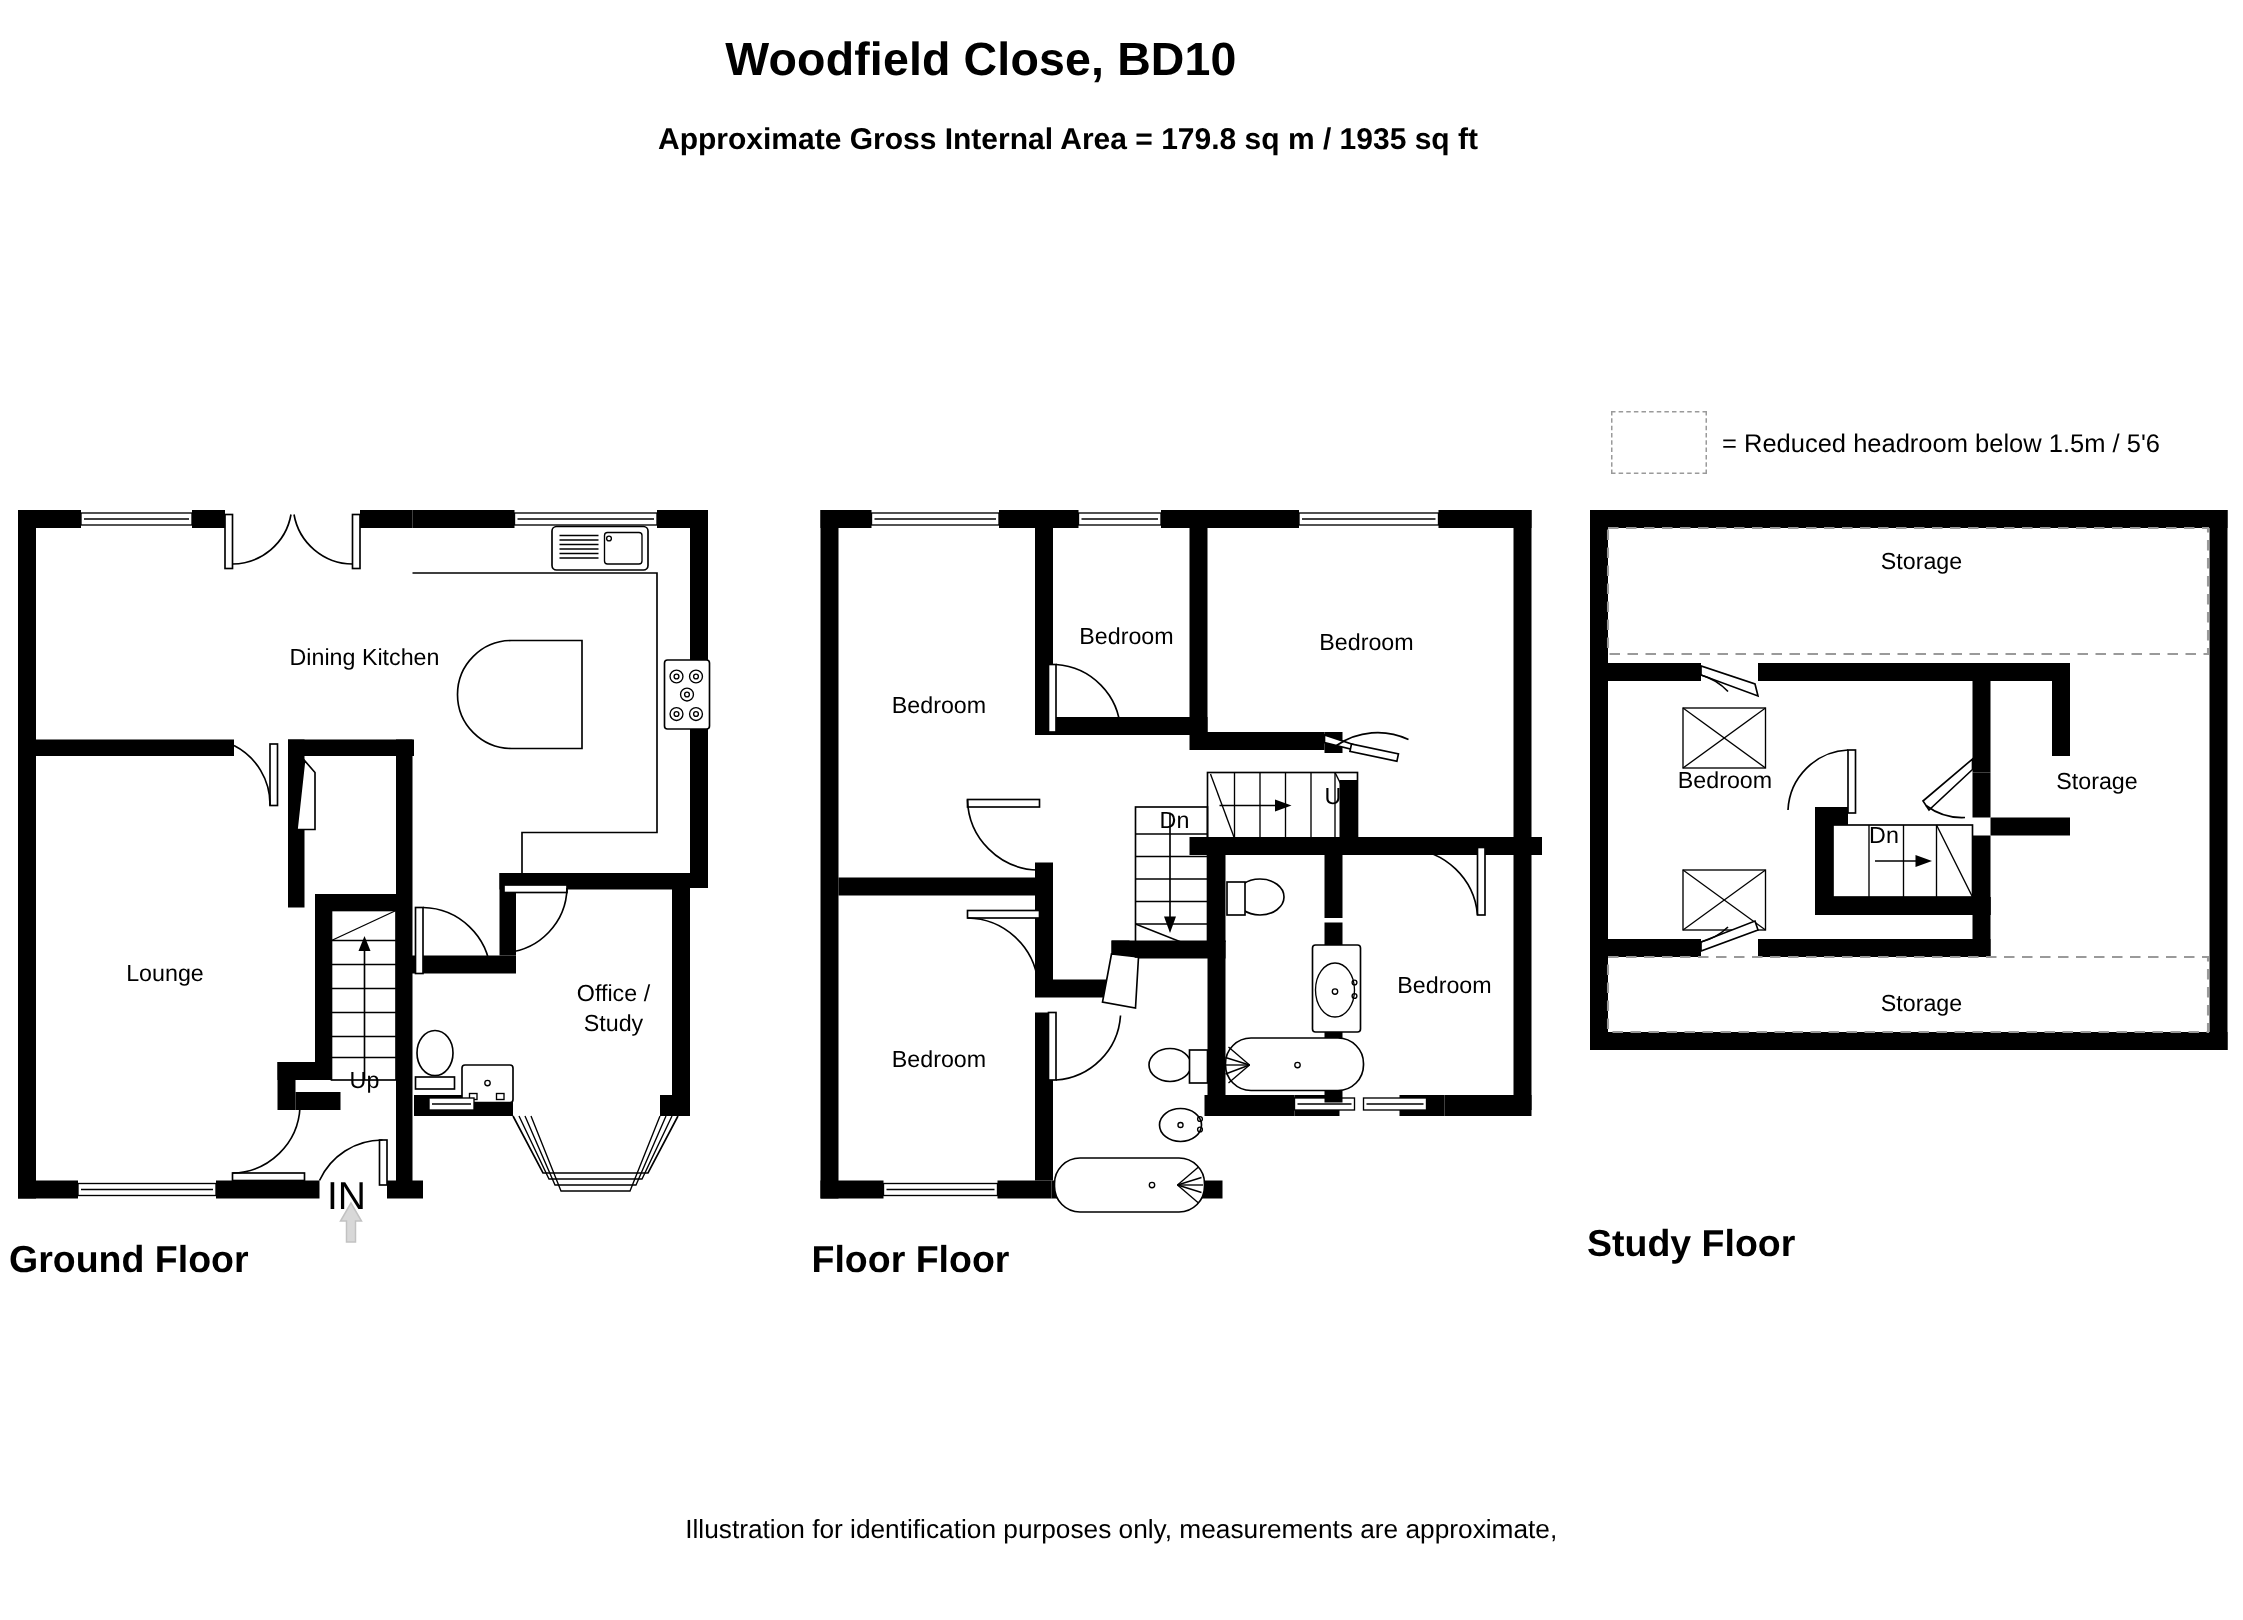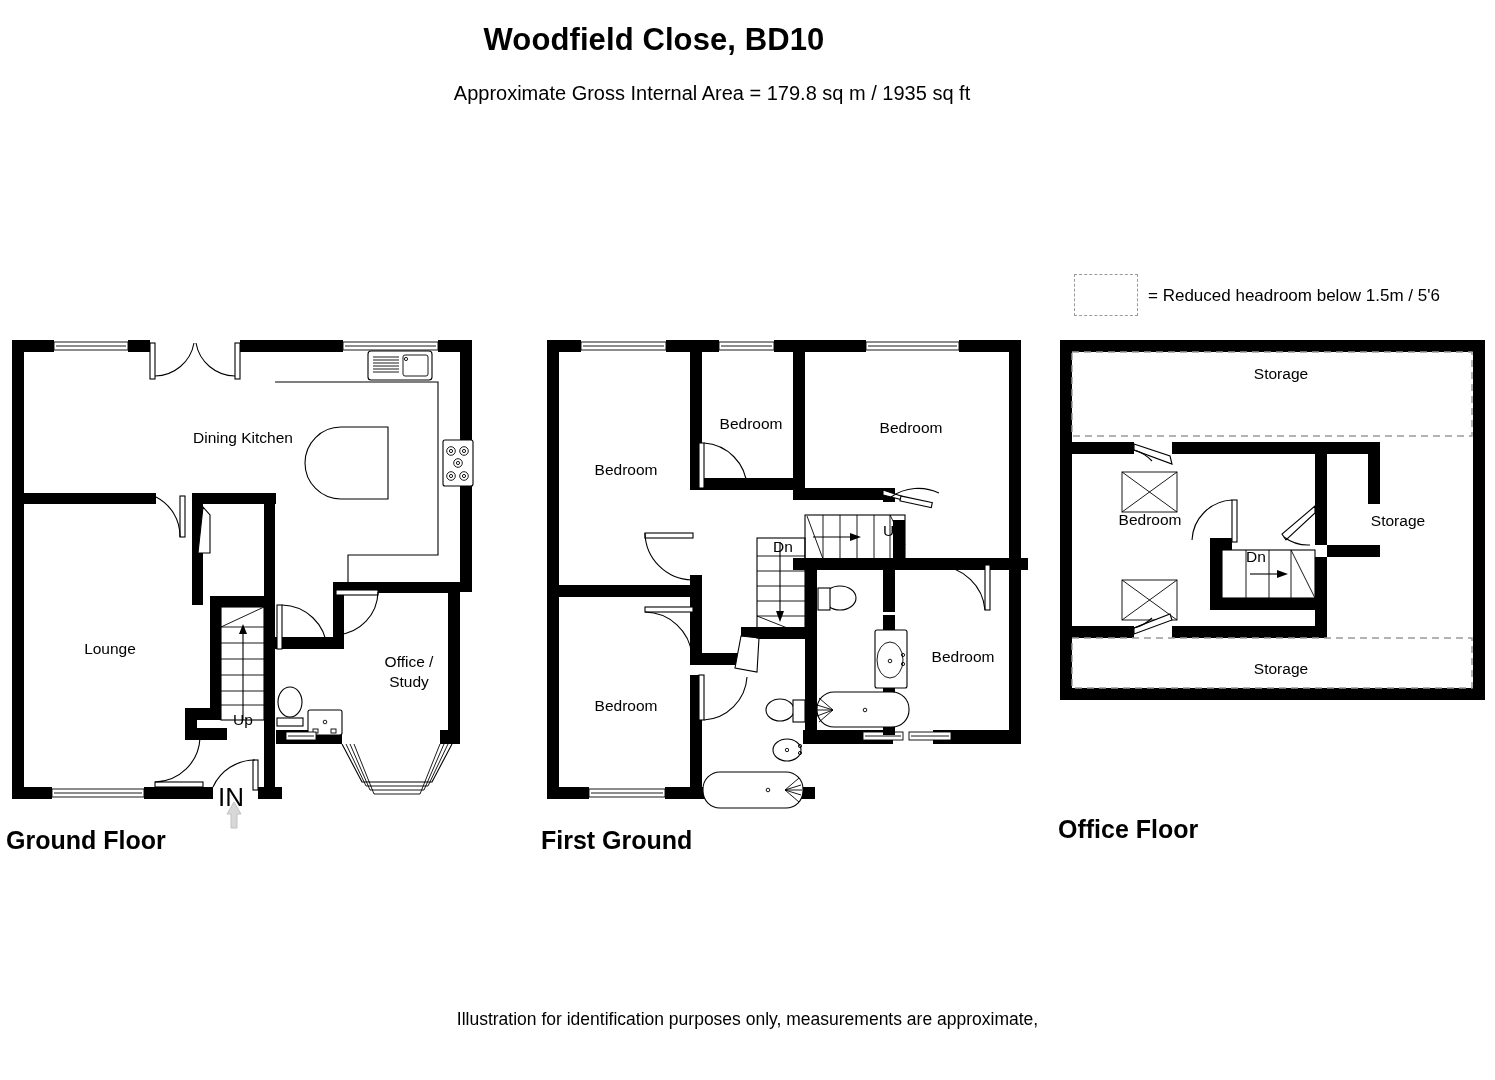--- a/index.html
+++ b/index.html
@@ -30,21 +30,21 @@
     font-weight: bold;
     letter-spacing: 0.1px;
   }
   #subtitle {
     position: absolute;
     left: 0;
     top: 82px;
     width: 1424px;
     text-align: center;
     font-size: 20px;
-    font-weight: normal;
+    font-weight: bold;
   }
   #footer {
     position: absolute;
     left: 0;
     top: 1006px;
     width: 1495px;
     text-align: center;
     font-size: 17.5px;
     line-height: 26px;
   }
@@ -536,21 +536,21 @@
     </g>
 
     <text class="rmtext" x="231" y="49" text-anchor="middle">Storage</text>
     <text class="rmtext" x="100" y="195" text-anchor="middle">Bedroom</text>
     <text class="rmtext" x="348" y="196" text-anchor="middle">Storage</text>
     <text class="rmtext" x="231" y="344" text-anchor="middle">Storage</text>
     <text class="rmtext" x="206" y="232" text-anchor="middle">Dn</text>
   </svg>
 
   <div class="floor-label" id="label-ground">Ground Floor</div>
-  <div class="floor-label" id="label-first">First Ground</div>
-  <div class="floor-label" id="label-second">Office Floor</div>
+  <div class="floor-label" id="label-first">Floor Floor</div>
+  <div class="floor-label" id="label-second">Study Floor</div>
   <div id="in-label">IN</div>
 
   <div id="footer">
     <div>Illustration for identification purposes only, measurements are approximate,</div>
   </div>
 
 </div>
 
 </body></html>

